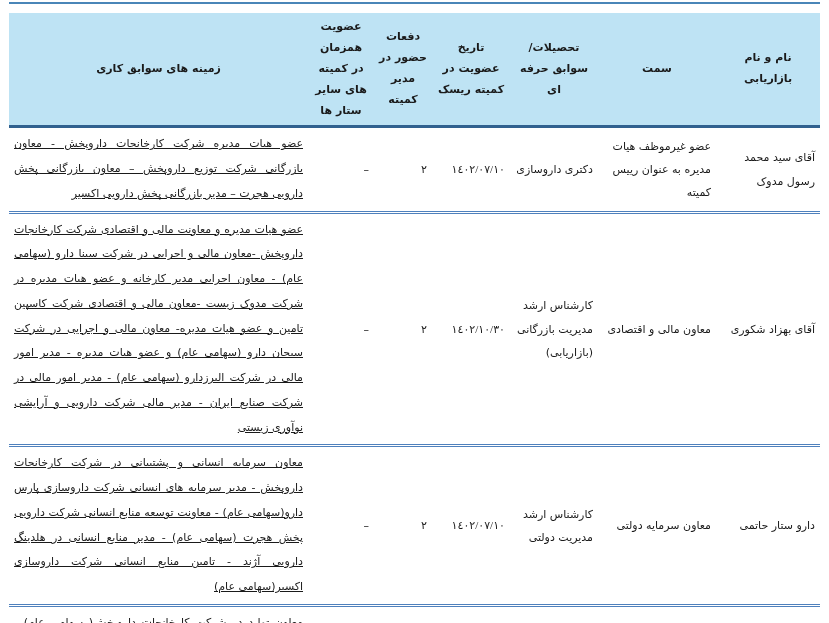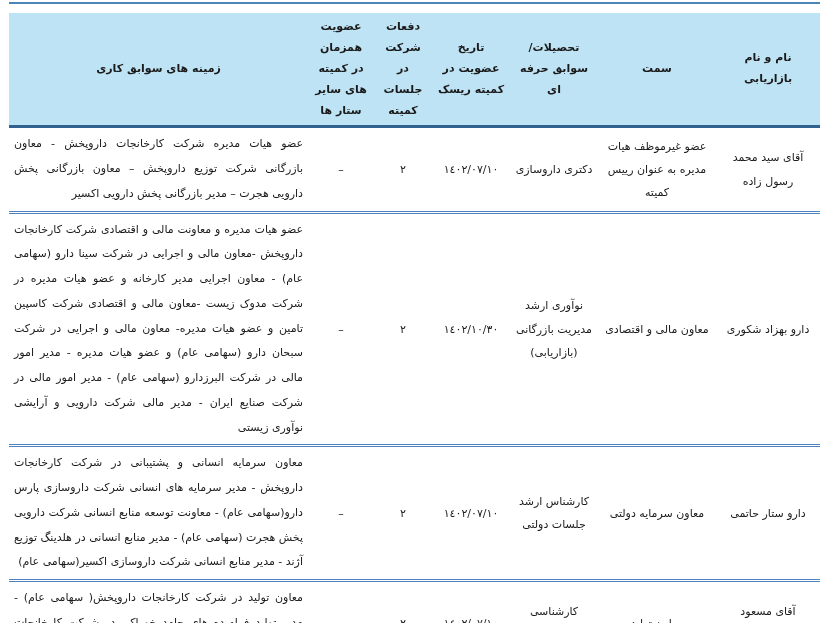--- a/index.html
+++ b/index.html
@@ -38,30 +38,30 @@
   thead th {
     background: #bee3f4;
     font-weight: bold;
     text-align: center;
     height: 92px;
     line-height: 1.9;
     border-bottom: 3px solid #31618f;
   }
   tbody td {
     border-bottom: 3px double #4f81bd;
-    text-align: center;
     line-height: 2.1;
   }
   td.c-exp {
     text-align: justify;
     text-align-last: right;
     line-height: 2.25;
     padding: 6px 10px 6px 8px;
+    text-decoration: underline;
   }
-  td.c-date { direction: rtl; white-space: nowrap; }
+  td.c-date { direction: rtl; white-space: nowrap; font-family: Liberation Serif, serif; }
   col.w-name  { width: 104px; }
   col.w-pos   { width: 118px; }
   col.w-edu   { width: 88px;  }
   col.w-date  { width: 78px;  }
   col.w-att   { width: 58px;  }
   col.w-other { width: 66px;  }
   col.w-exp   { width: 299px; }
 </style>
 </head>
 <body>
@@ -78,52 +78,52 @@
       <col class="w-att">
         <col class="w-other">
         <col class="w-exp">
     </colgroup>
     <thead>
       <tr>
         <th>نام و نام بازاریابی</th>
         <th>سمت</th>
         <th>تحصیلات/سوابق حرفه ای</th>
         <th>تاریخ عضویت در کمیته ریسک</th>
-        <th>دفعات شرکت در جلسات کمیته</th>
+        <th>دفعات حضور در مدیر کمیته</th>
         <th>عضویت همزمان در کمیته های سایر ستار ها</th>
         <th>زمینه های سوابق کاری</th>
       </tr>
     </thead>
     <tbody>
       <tr>
-        <td class="c-name">آقای سید محمد رسول زاده</td>
+        <td class="c-name">آقای سید محمد رسول مدوک</td>
         <td class="c-pos">عضو غیرموظف هیات مدیره به عنوان رییس کمیته</td>
         <td class="c-edu">دکتری داروسازی</td>
         <td class="c-date">١٤٠٢/٠٧/١٠</td>
         <td class="c-att">٢</td>
         <td class="c-other">–</td>
         <td class="c-exp">عضو هیات مدیره شرکت کارخانجات داروپخش - معاون بازرگانی شرکت توزیع داروپخش – معاون بازرگانی پخش دارویی هجرت – مدیر بازرگانی پخش دارویی اکسیر</td>
       </tr>
       <tr>
-        <td class="c-name">دارو بهزاد شکوری</td>
+        <td class="c-name">آقای بهزاد شکوری</td>
         <td class="c-pos">معاون مالی و اقتصادی</td>
-        <td class="c-edu">نوآوری ارشد مدیریت بازرگانی (بازاریابی)</td>
+        <td class="c-edu">کارشناس ارشد مدیریت بازرگانی (بازاریابی)</td>
         <td class="c-date">١٤٠٢/١٠/٣٠</td>
         <td class="c-att">٢</td>
         <td class="c-other">–</td>
         <td class="c-exp">عضو هیات مدیره و معاونت مالی و اقتصادی شرکت کارخانجات داروپخش -معاون مالی و اجرایی در شرکت سینا دارو (سهامی عام) - معاون اجرایی مدیر کارخانه و عضو هیات مدیره در شرکت مدوک زیست -معاون مالی و اقتصادی شرکت کاسپین تامین و عضو هیات مدیره- معاون مالی و اجرایی در شرکت سبحان دارو (سهامی عام) و عضو هیات مدیره - مدیر امور مالی در شرکت البرزدارو (سهامی عام) - مدیر امور مالی در شرکت صنایع ایران - مدیر مالی شرکت دارویی و آرایشی نوآوری زیستی</td>
       </tr>
       <tr>
         <td class="c-name">دارو ستار حاتمی</td>
         <td class="c-pos">معاون سرمایه دولتی</td>
-        <td class="c-edu">کارشناس ارشد جلسات دولتی</td>
+        <td class="c-edu">کارشناس ارشد مدیریت دولتی</td>
         <td class="c-date">١٤٠٢/٠٧/١٠</td>
         <td class="c-att">٢</td>
         <td class="c-other">–</td>
-        <td class="c-exp">معاون سرمایه انسانی و پشتیبانی در شرکت کارخانجات داروپخش - مدیر سرمایه های انسانی شرکت داروسازی پارس دارو(سهامی عام) - معاونت توسعه منابع انسانی شرکت دارویی پخش هجرت (سهامی عام) - مدیر منابع انسانی در هلدینگ توزیع آژند - مدیر منابع انسانی شرکت داروسازی اکسیر(سهامی عام)</td>
+        <td class="c-exp">معاون سرمایه انسانی و پشتیبانی در شرکت کارخانجات داروپخش - مدیر سرمایه های انسانی شرکت داروسازی پارس دارو(سهامی عام) - معاونت توسعه منابع انسانی شرکت دارویی پخش هجرت (سهامی عام) - مدیر منابع انسانی در هلدینگ دارویی آژند - تامین منابع انسانی شرکت داروسازی اکسیر(سهامی عام)</td>
       </tr>
       <tr>
         <td class="c-name">آقای مسعود مقصودی</td>
         <td class="c-pos">معاون تولید</td>
         <td class="c-edu">کارشناسی شیمی کاربردی</td>
         <td class="c-date">١٤٠٢/٠٧/١٠</td>
         <td class="c-att">٢</td>
         <td class="c-other">–</td>
         <td class="c-exp">معاون تولید در شرکت کارخانجات داروپخش( سهامی عام) - مدیر تولید فراورده های جامد خوراکی در شرکت کارخانجات داروپخش (سهامی عام)</td>
       </tr>

